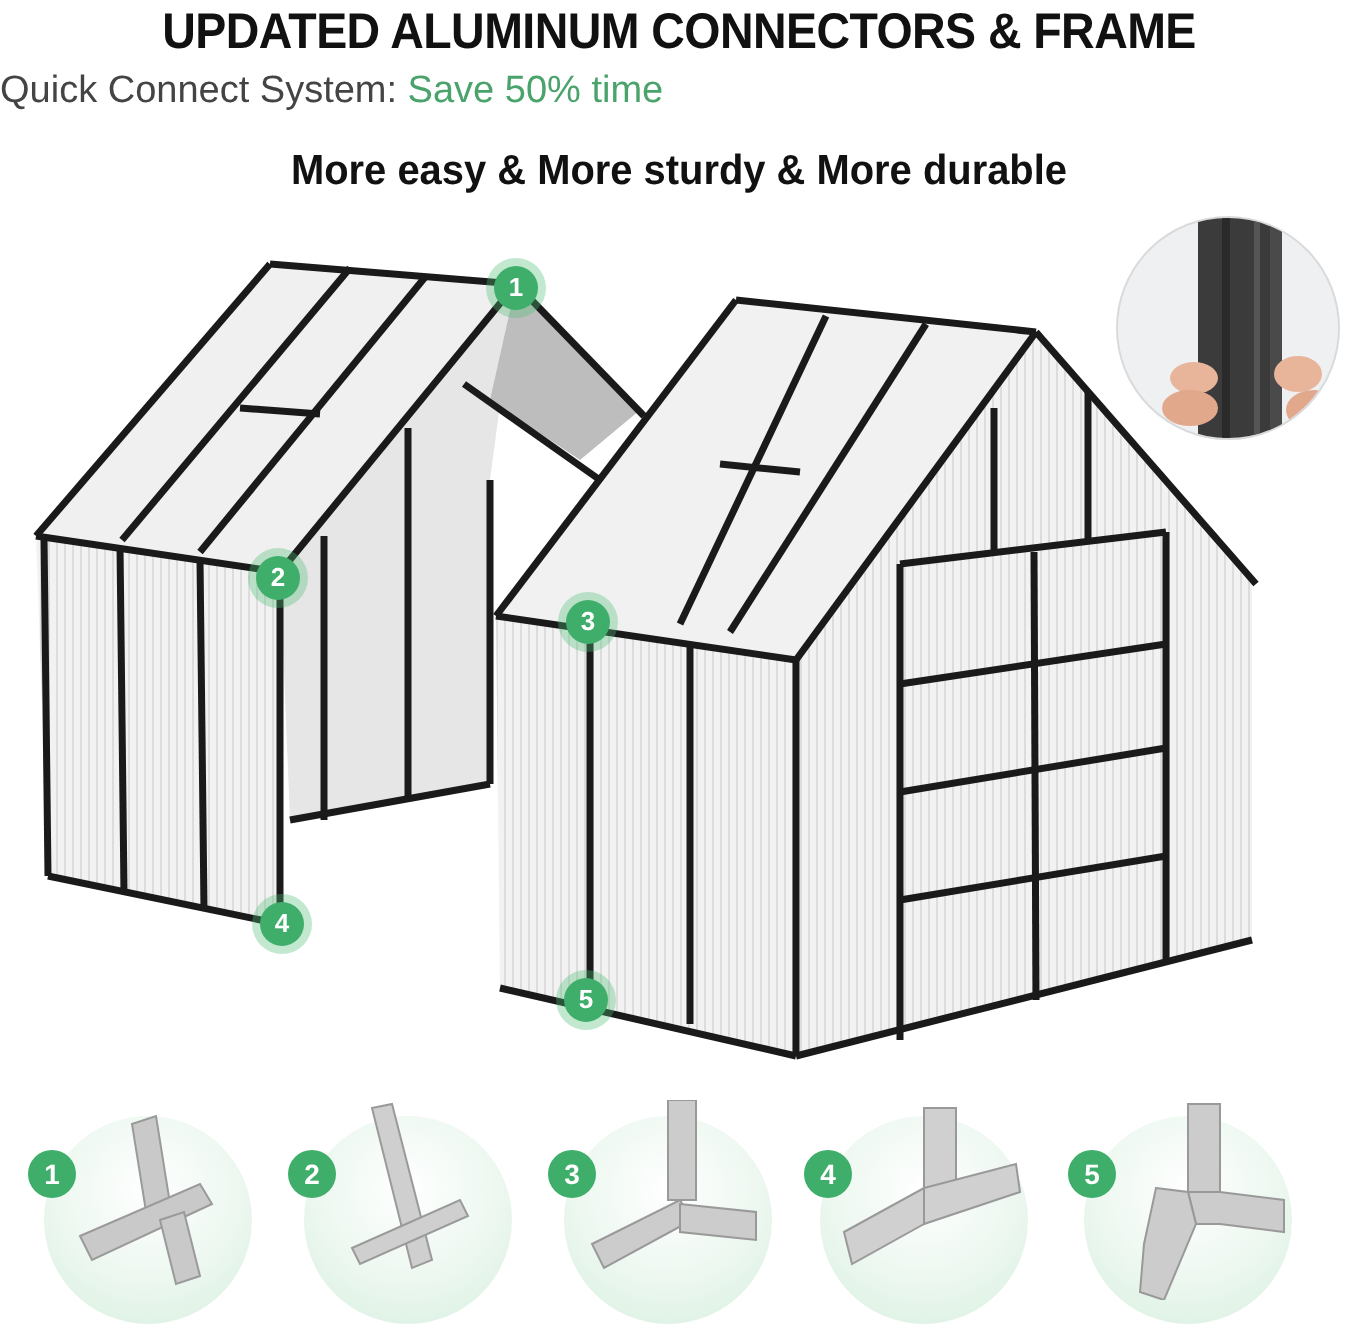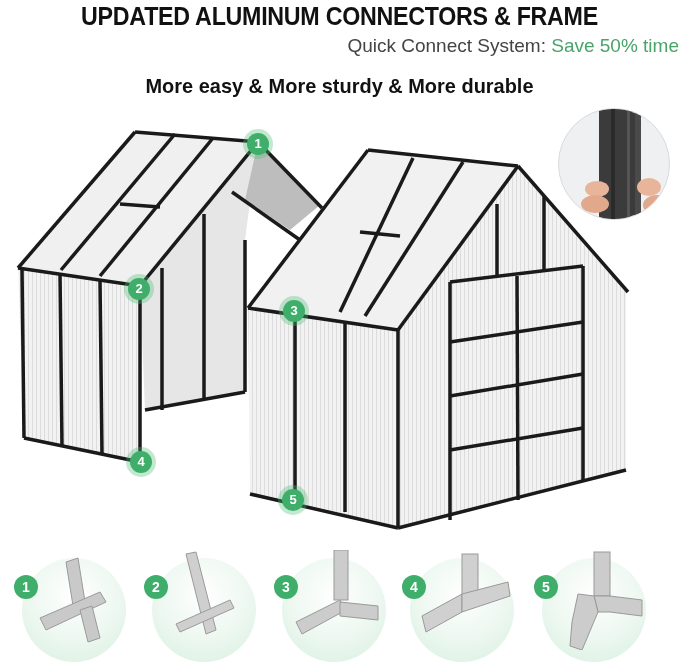--- a/index.html
+++ b/index.html
@@ -1,18 +1,18 @@
 <!DOCTYPE html>
 <html><head>
 <meta charset="utf-8">
 <style>
   * { margin:0; padding:0; box-sizing:border-box; }
   body { width:679px; height:665px; background:#ffffff; position:relative; overflow:hidden; font-family:"Liberation Sans", sans-serif; }
   .title { position:absolute; top:2px; left:0; width:679px; text-align:center; font-weight:bold; font-size:25px; letter-spacing:-0.3px; color:#111; transform:scaleX(0.93); transform-origin:center; white-space:nowrap; }
-  .subtitle { position:absolute; top:35px; left:0; width:679px; text-align:right; font-size:19px; color:#444; white-space:nowrap; }
+  .subtitle { position:absolute; top:35px; left:0; width:679px; text-align:left; font-size:19px; color:#444; white-space:nowrap; }
   .subtitle .accent { color:#4aa36a; }
   .tagline { position:absolute; top:74px; left:0; width:679px; text-align:center; font-size:21px; font-weight:bold; color:#111; white-space:nowrap; transform:scaleX(0.95); }
   .scene { position:absolute; top:110px; left:0; width:679px; height:430px; }
   .inset { position:absolute; left:558px; top:108px; width:112px; height:112px; border-radius:50%; background:#eef0f2; border:1px solid #d8dadc; overflow:hidden; }
   .badge { position:absolute; width:22px; height:22px; border-radius:50%; background:#3fae6a; color:#fff; font-size:13px; font-weight:bold; text-align:center; line-height:22px; box-shadow:0 0 0 4px rgba(80,190,120,0.35); }
   .connectors { position:absolute; top:550px; left:0; width:679px; height:115px; }
   .conn { position:absolute; top:0; width:112px; height:112px; }
   .conn .bg { position:absolute; left:8px; top:8px; width:104px; height:104px; border-radius:50%; background:radial-gradient(circle at 50% 35%, #ffffff 0%, #eef8f1 50%, #d7efdf 100%); }
   .conn .num { position:absolute; left:0; top:25px; width:24px; height:24px; border-radius:50%; background:#3fae6a; color:#fff; font-size:14px; font-weight:bold; line-height:24px; text-align:center; }
   .conn svg { position:absolute; left:14px; top:0; }

